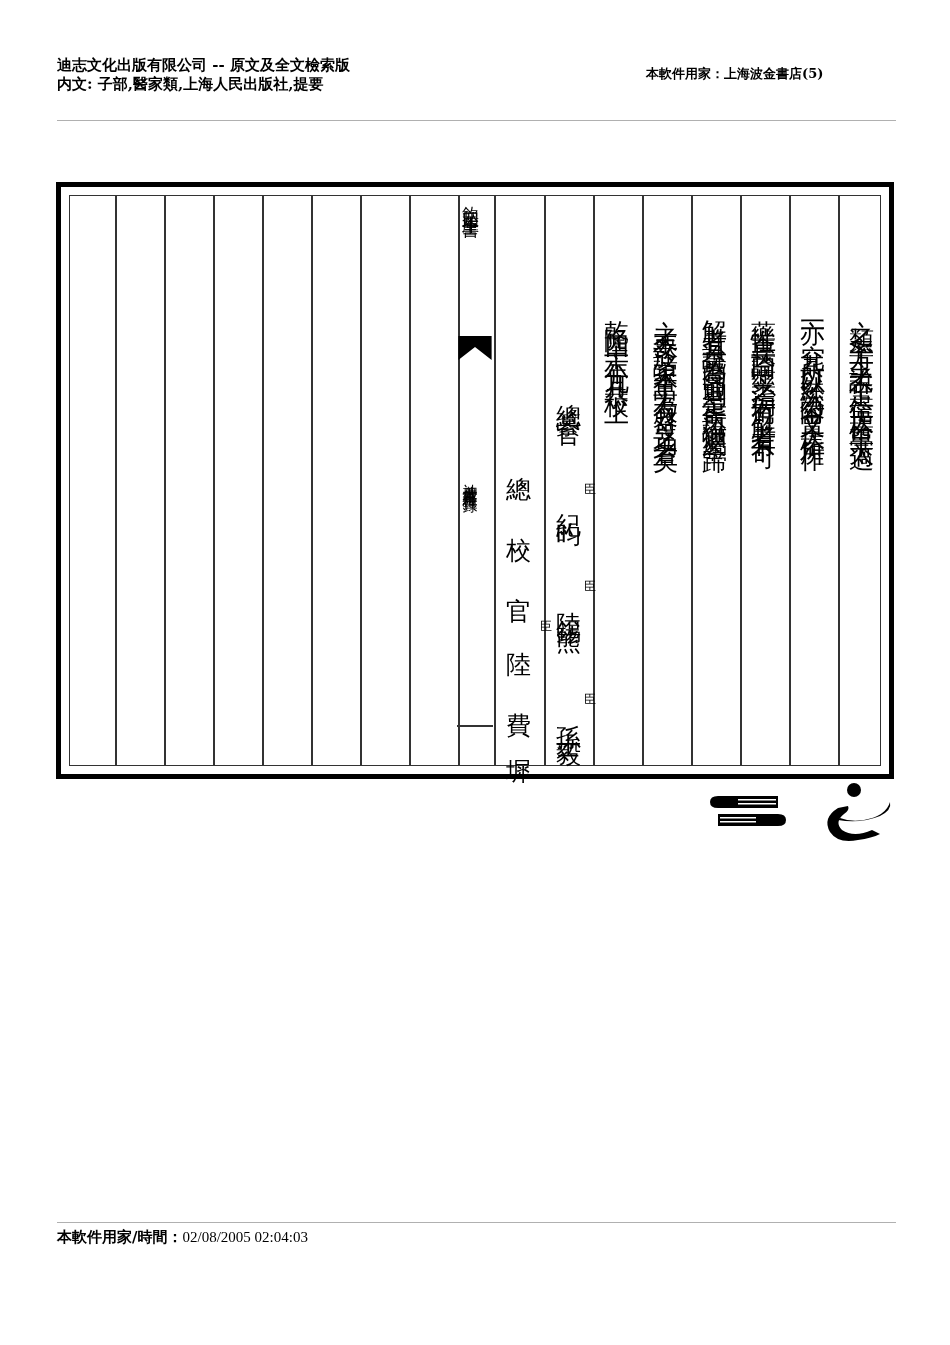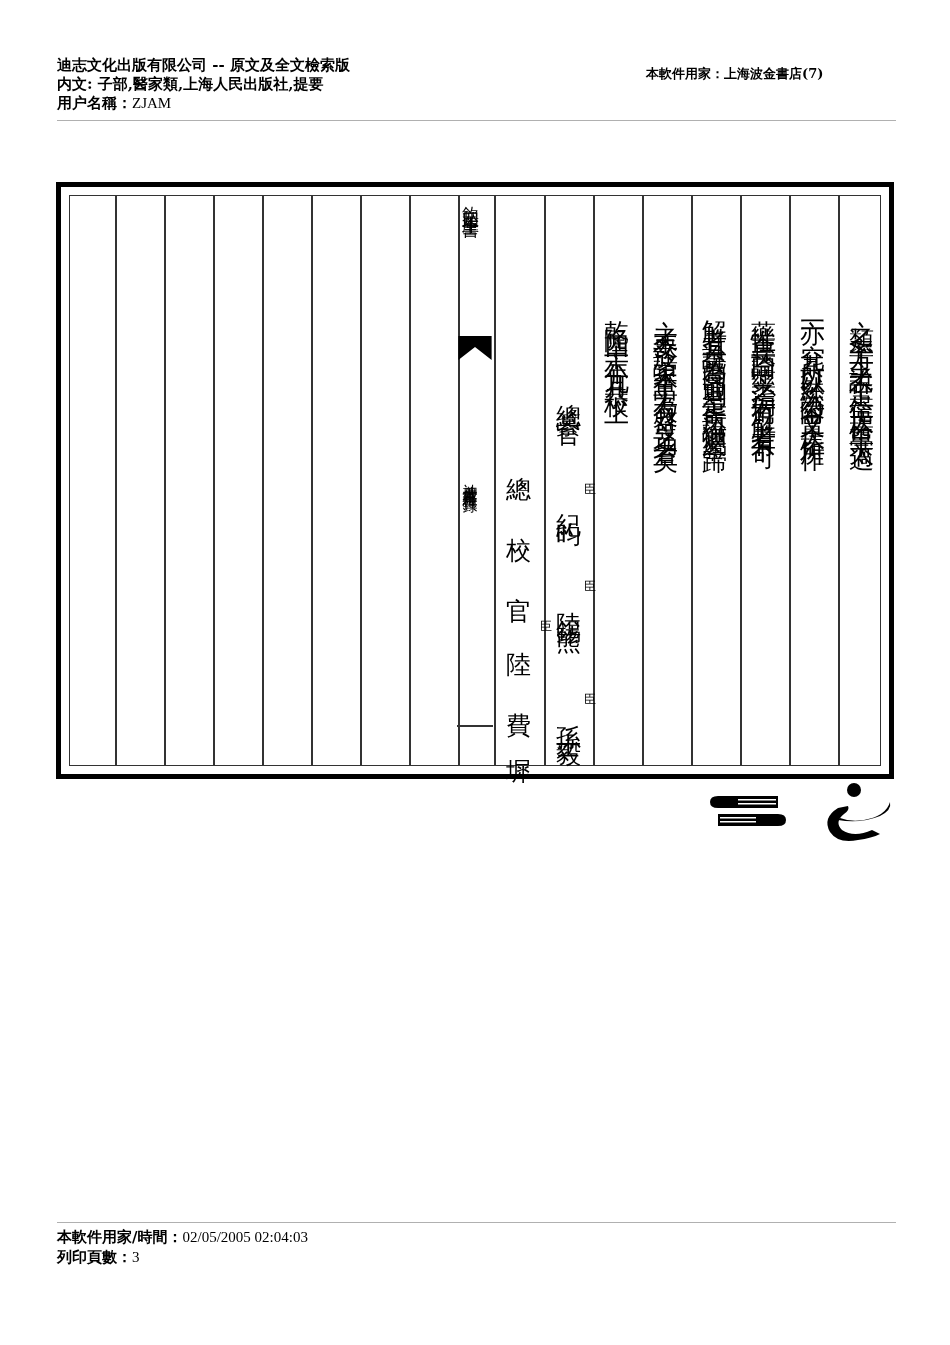--- a/index.html
+++ b/index.html
@@ -27,24 +27,23 @@
   .ftr-rule { position:absolute; left:57px; top:1222px; width:839px; height:1px; background:#b0b0b0; }
   .ftr { position:absolute; left:57px; top:1227px; font-size:15px; line-height:20px; font-weight:bold; }
   .ftr .num { font-family:"Liberation Serif", serif; font-weight:normal; }
 </style>
 </head>
 <body>
 
 <div class="hdr-left">
   <div>迪志文化出版有限公司 -- 原文及全文檢索版</div>
   <div>内文: 子部,醫家類,上海人民出版社,提要</div>
-  <div><span>用户名稱：</span><span class="num" style="font-family:'Liberation Serif',serif;font-weight:normal">ZJAM</span></div>
 </div>
 <div class="hdr-right">
-  <div>本軟件用家：上海波金書店(7)</div>
+  <div>本軟件用家：上海波金書店(5)</div>
 </div>
 <div class="hdr-rule"></div>
 
 <div class="frame">
   <div class="inner">
 
     <div class="col-line" style="left:45px"></div>
     <div class="col-line" style="left:94px"></div>
     <div class="col-line" style="left:143px"></div>
     <div class="col-line" style="left:192px"></div>
@@ -102,15 +101,14 @@
   <rect x="12" y="35" width="36" height="1.5" fill="#fff"></rect>
 </svg>
 <svg class="logo" style="left:820px; top:780px;" width="80" height="70" viewBox="0 0 80 70">
   <circle cx="34" cy="10" r="7" fill="#000"></circle>
   <path d="M18,28 Q2,38 10,52 Q18,64 38,60 Q52,58 60,54 L52,50 Q34,58 22,50 Q14,42 24,34 Q30,30 28,26 Z" fill="#000"></path>
   <path d="M18,40 Q40,44 60,36 Q72,30 70,22 Q66,36 44,40 Q30,42 20,38 Z" fill="#000"></path>
 </svg>
 
 <div class="ftr-rule"></div>
 <div class="ftr">
-  <div><span>本軟件用家/時間：</span><span class="num">02/05/2005 02:04:03</span></div>
-  <div><span>列印頁數：</span><span class="num">3</span></div>
+  <div><span>本軟件用家/時間：</span><span class="num">02/08/2005 02:04:03</span></div>
 </div>
 
 </body></html>

